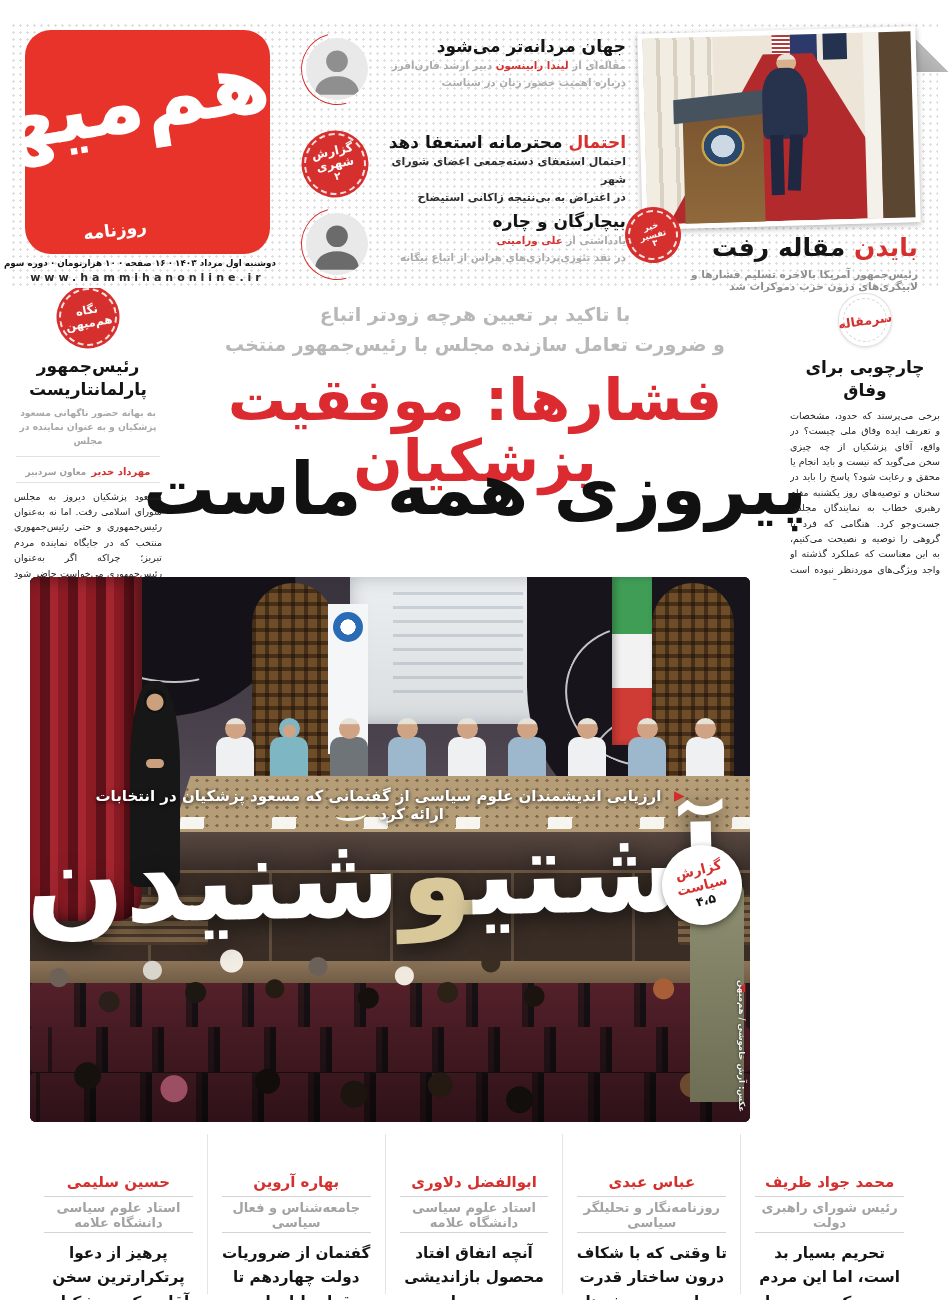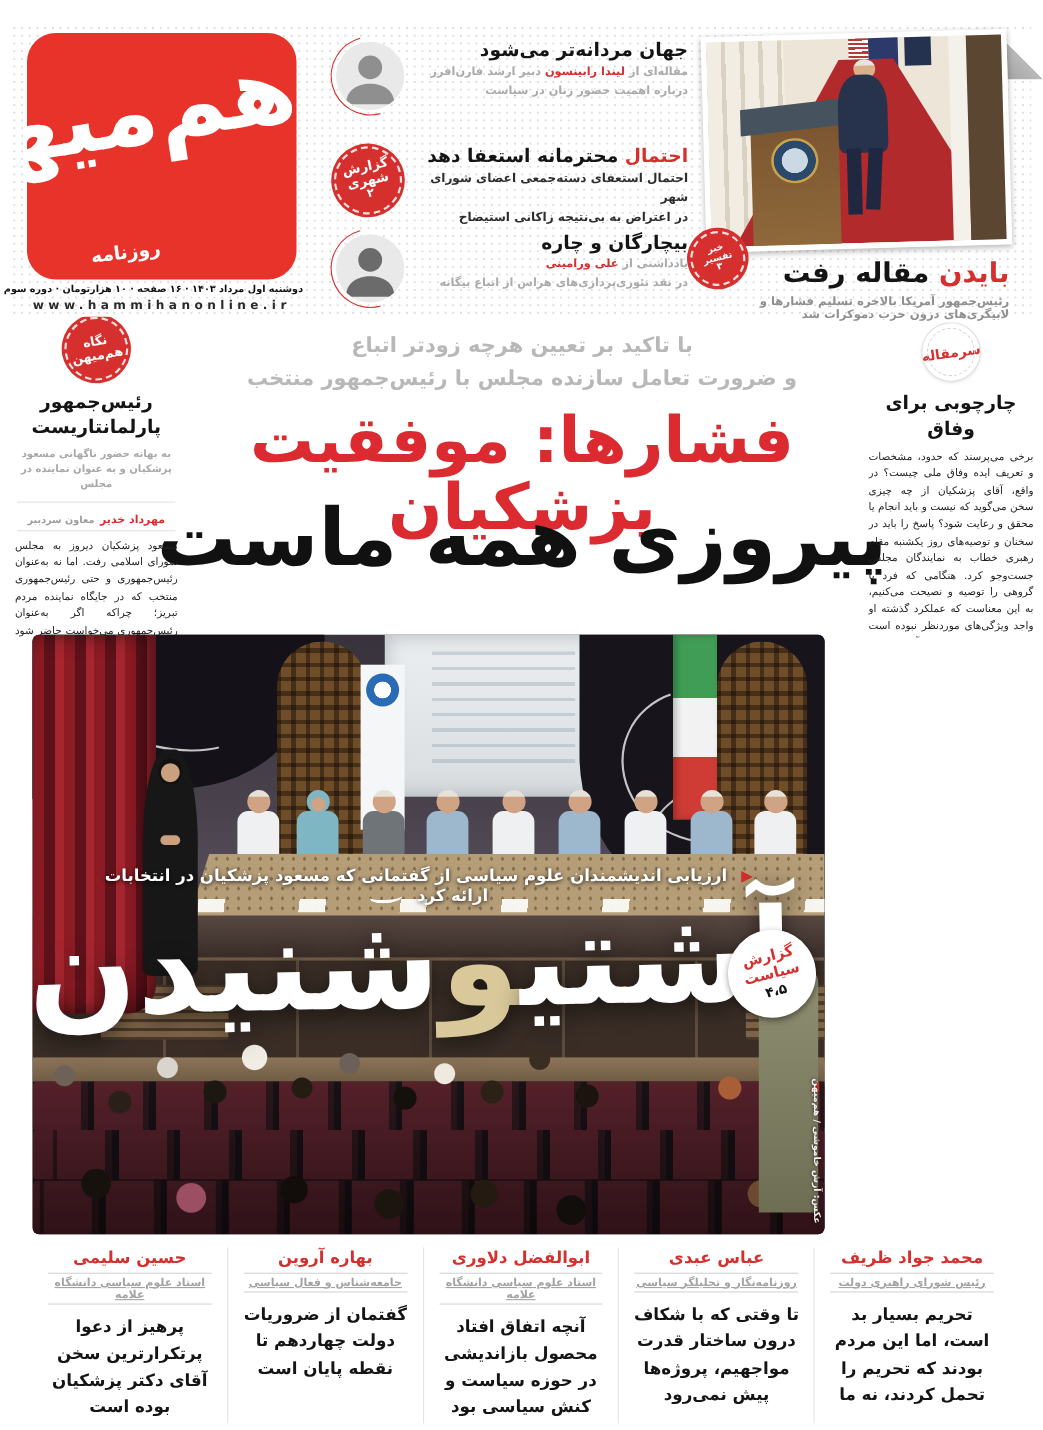--- a/index.html
+++ b/index.html
@@ -229,23 +229,23 @@
   .ph-badge .bn { color:#141414; font-size:12.5px; font-weight:900; line-height:1.2; }
   .ph-credit { position:absolute; right:3px; bottom:10px; writing-mode:vertical-rl;
                font-size:8.5px; font-weight:700; color:#f0f0f0; text-shadow:0 0 3px rgba(0,0,0,.8); }
   .credit-tri { position:absolute; right:5px; bottom:130px; width:9px; height:9px; background:#d6302e;
                 clip-path:polygon(0 100%, 100% 100%, 100% 0); }
 
   
   .quotes { position:absolute; left:30px; top:1134px; width:888px; height:160px; display:flex; }
   .bq { flex:1; padding:0 12px; }
   .bq:not(:last-child) { border-left:1px solid #e4e4e4; }
-  .bq-name { text-align:center; font-size:15px; font-weight:900; color:#d6302e; }
+  .bq-name { text-align:center; font-size:15px; font-weight:900; color:#d6302e;margin-top:39px; }
   .bq-rolewrap { margin:5px 2px 8px; padding:2.5px 0; border-top:1px solid #d4d4d4; border-bottom:1px solid #d4d4d4; }
-  .bq-role { text-align:center; font-size:10px; font-weight:700; color:#a3a3a3;text-decoration:underline; }
+  .bq-role { text-align:center; font-size:13px; font-weight:700; color:#a3a3a3; }
   .bq-quote { text-align:center; font-size:15.2px; font-weight:900; color:#151515; line-height:1.6; }
 </style>
 </head>
 <body>
 
 <div class="page">
 
   <div class="dots"></div>
 
   <div class="logo">

